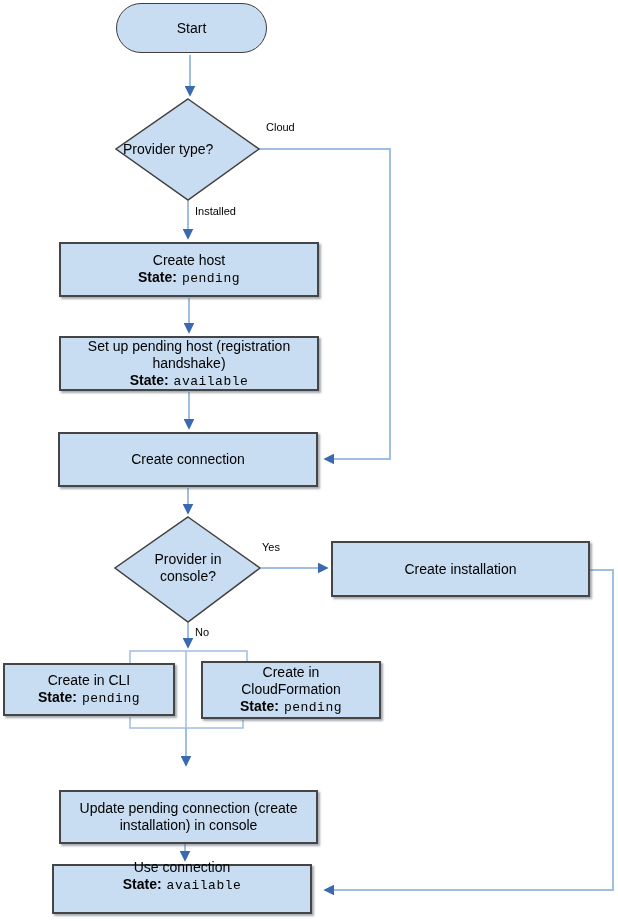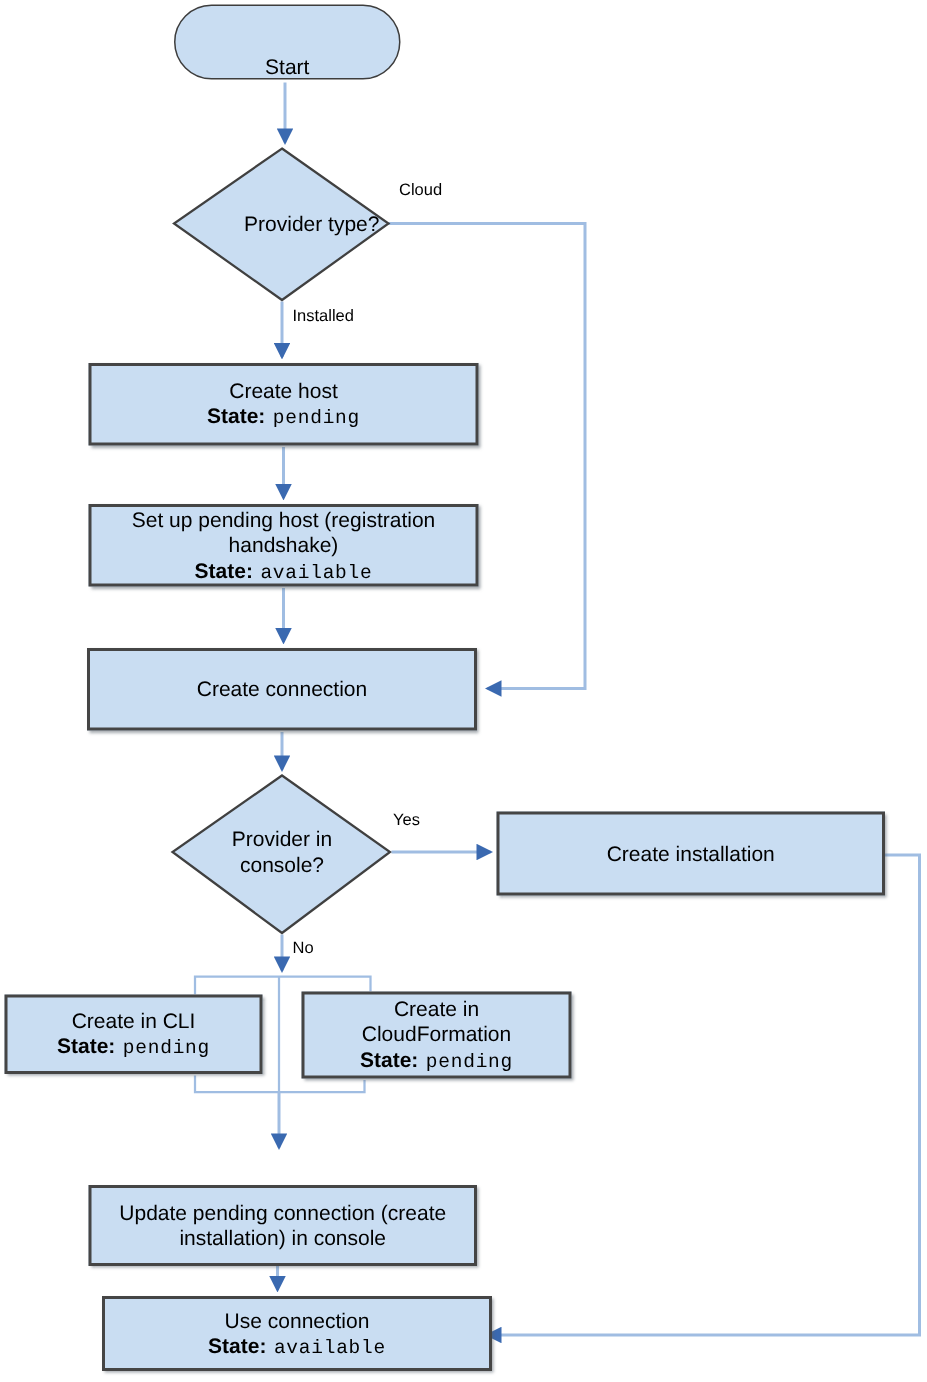--- a/index.html
+++ b/index.html
@@ -11,26 +11,26 @@
   .box{
     position:absolute;box-sizing:border-box;
     background:#C9DDF2;border:2px solid #454545;
     box-shadow:1.5px 1.5px 2px rgba(90,100,110,.55);
     display:flex;flex-direction:column;align-items:center;justify-content:center;
     text-align:center;font-size:14px;line-height:17px;padding:18px 5px;
   }
   .pill{
     position:absolute;box-sizing:border-box;
     background:#C9DDF2;border:1.5px solid #3d3d3d;border-radius:26px;
-    display:flex;align-items:flex-end;justify-content:center;
+    display:flex;align-items:center;justify-content:center;
     font-size:14px;
   }
   .dtext{
     position:absolute;text-align:center;font-size:14px;line-height:17px;
-    display:flex;flex-direction:column;align-items:flex-end;justify-content:center;
+    display:flex;flex-direction:column;align-items:flex-start;justify-content:center;
   }
   .elabel{position:absolute;font-size:11px;white-space:nowrap;}
   .state-key{font-weight:bold;margin-right:5px;}
   .state-val{font-family:"Liberation Mono","DejaVu Sans Mono",monospace;font-size:13px;letter-spacing:.5px;}
   .lbl{display:inline-block;}
   .narrow{max-width:104px;}
 </style>
 </head>
 <body>
 
@@ -113,20 +113,20 @@
     <div><span class="lbl narrow">Create in CloudFormation</span></div>
     <div>
       <span class="state-key">State:</span><span class="state-val">pending</span>
     </div>
   </div>
 
   <div class="box" style="left:59px;top:769px;width:259px;height:54px;margin-top:21px;">
     <span class="lbl">Update pending connection (create installation) in console</span>
   </div>
 
-  <div class="box" style="left:68px;top:864px;width:260px;height:50px;">
+  <div class="box" style="left:52px;top:864px;width:260px;height:50px;justify-content:flex-end;">
     <div><span class="lbl">Use connection</span></div>
     <div>
       <span class="state-key">State:</span><span class="state-val">available</span>
     </div>
   </div>
 
 </div>
 
 </body></html>

